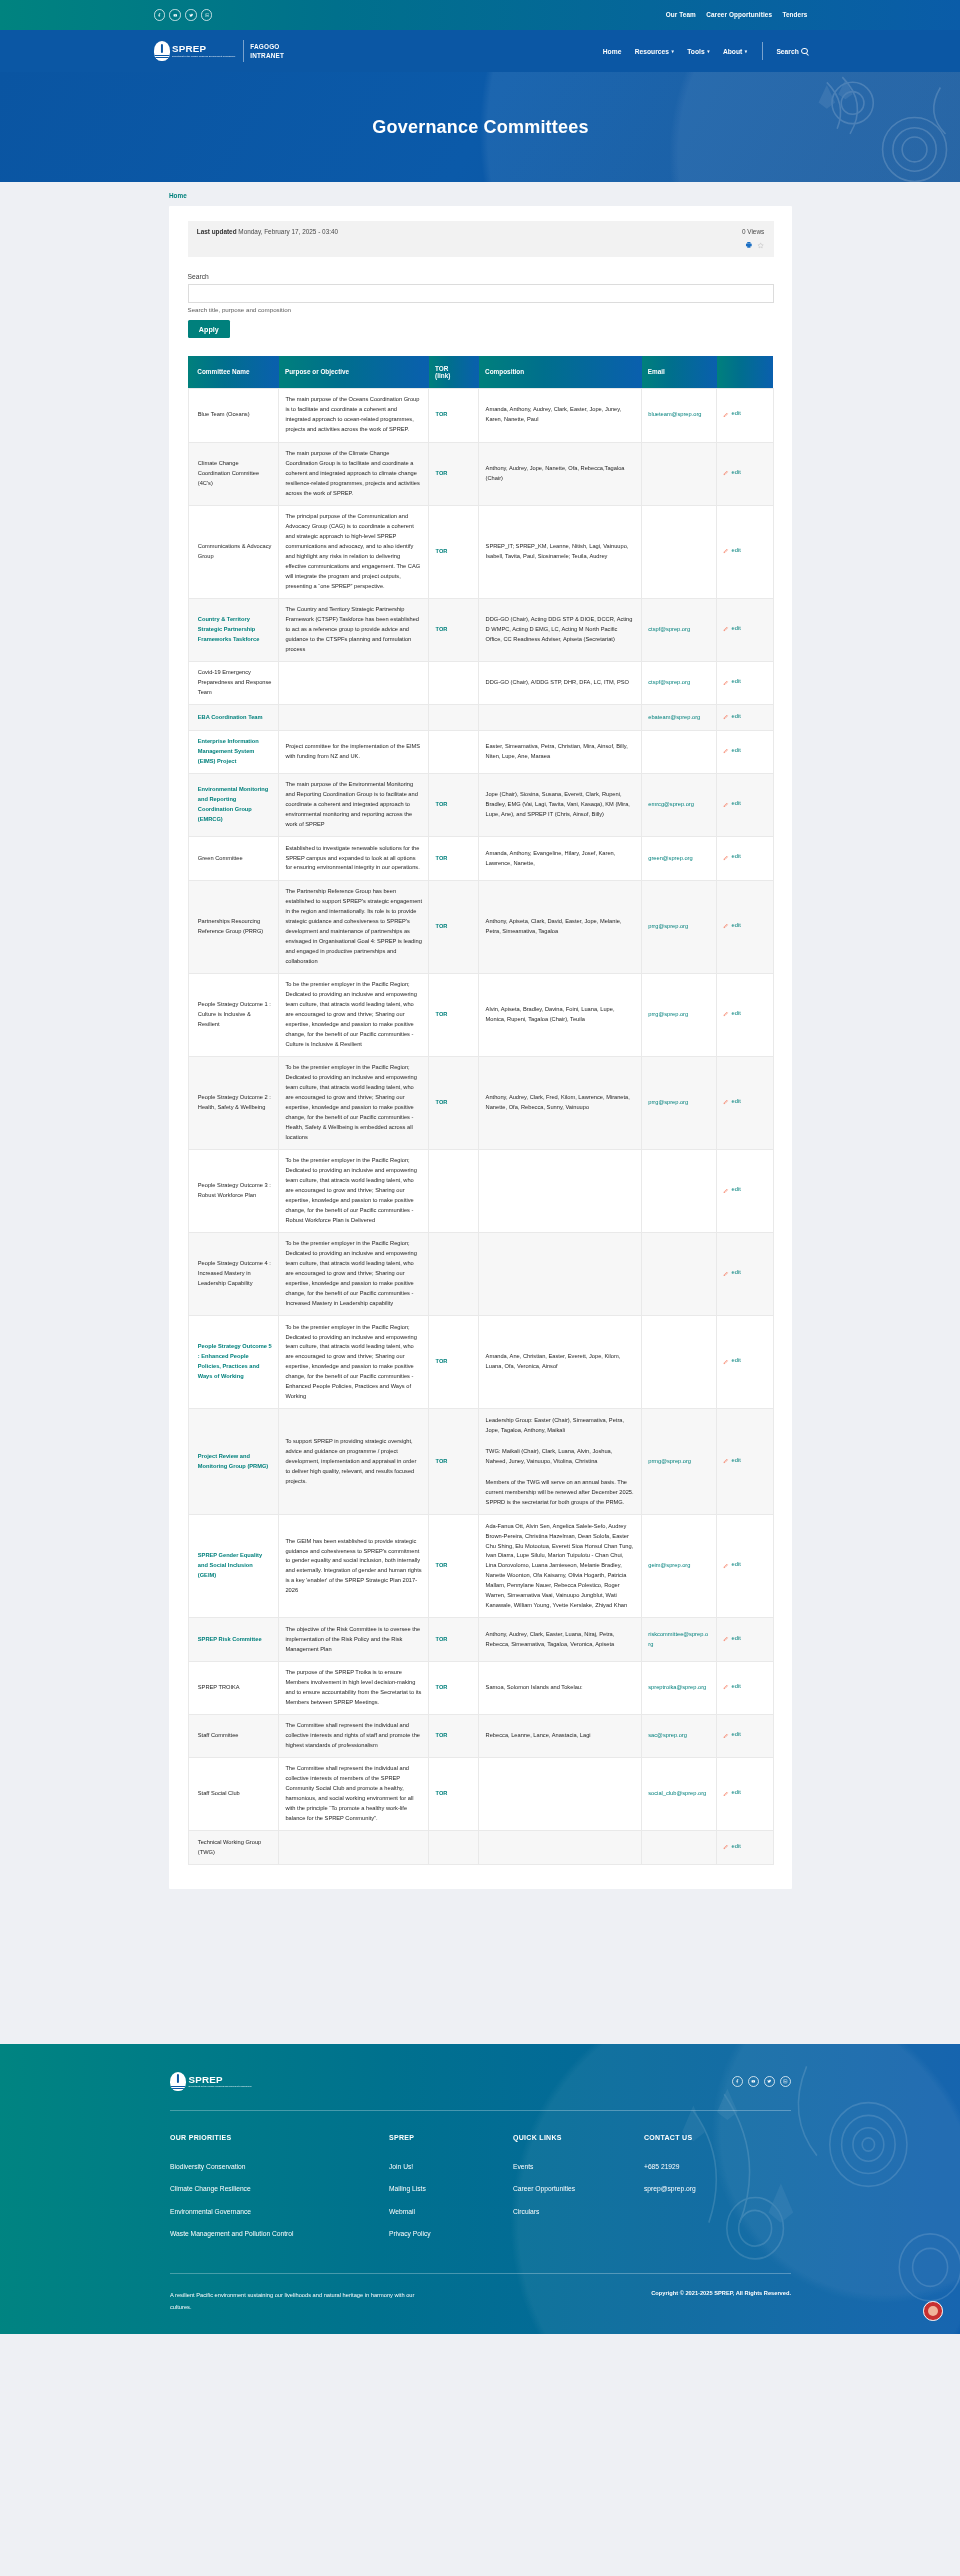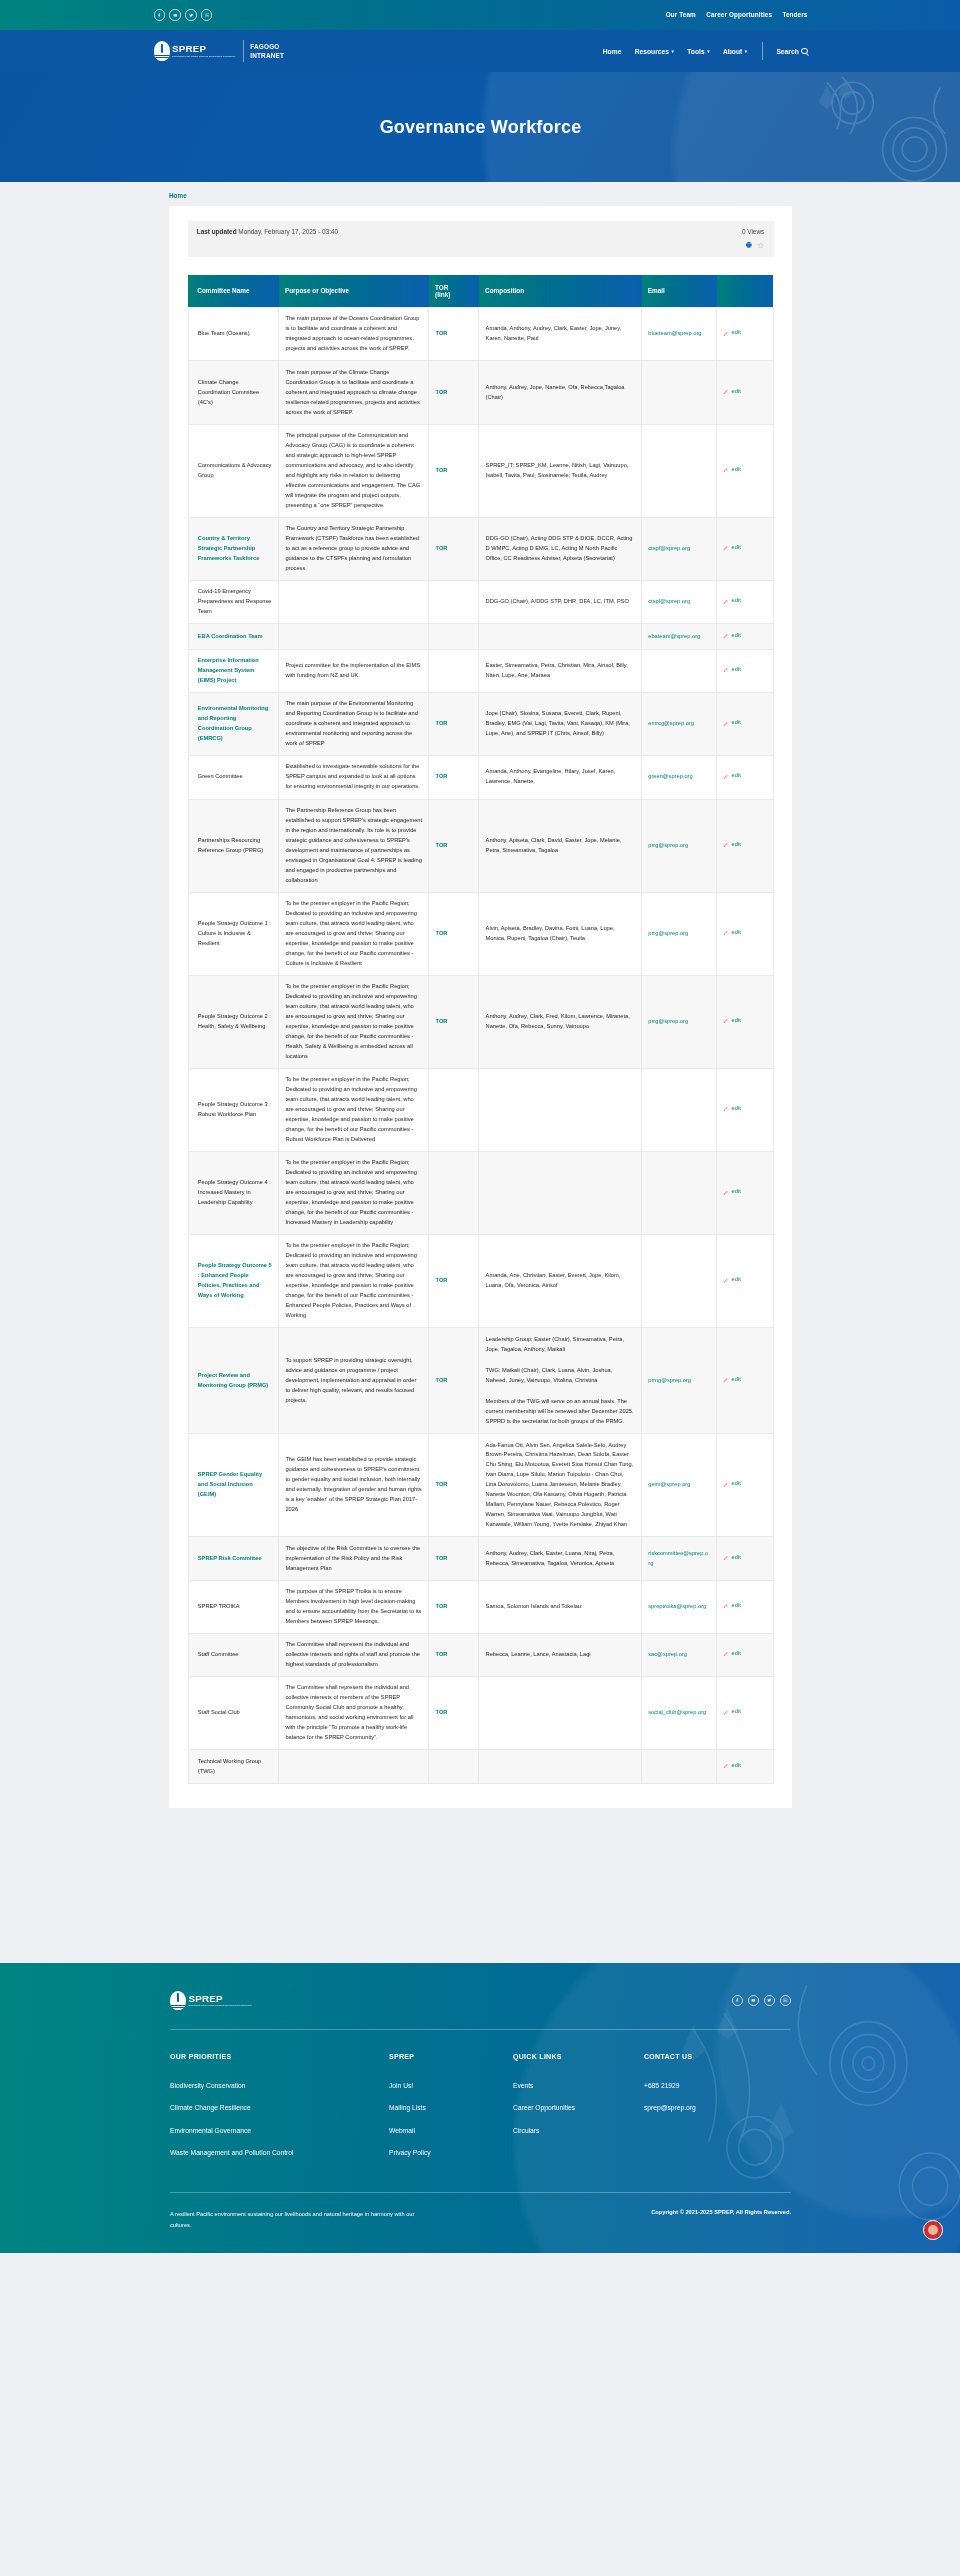--- a/index.html
+++ b/index.html
@@ -285,21 +285,21 @@
       <circle cx="350" cy="60" r="40"></circle>
         <circle cx="350" cy="60" r="22"></circle>
       <path d="M300 20 q40 40 20 90 M330 10 q50 50 15 110"></path>
       <path d="M520 30 q-30 50 10 90"></path>
     </g>
     <g fill="#ffffff" opacity=".5">
       <path d="M300 25 l16 34 -16 12 -16-12z"></path>
       <path d="M336 15 l14 28 -14 10 -14-10z"></path>
     </g>
   </svg>
-  <h1>Governance Workforce</h1>
+  <h1>Governance Committees</h1>
 </div>
 
 <div class="page-wrap">
   <div class="crumbs">
     <a>Home</a>
   </div>
 
   <div class="card">
 
     <div class="meta-bar">
@@ -313,20 +313,26 @@
           <span class="print-ico"><svg viewBox="0 0 24 24">
                 <path d="M7 3h10v4H7zM5 8h14a2 2 0 012 2v6h-4v5H7v-5H3v-6a2 2 0 012-2zm4 9h6v3H9z"></path>
               </svg></span>
           <span class="star-ico"><svg viewBox="0 0 24 24">
                 <path d="M12 3l2.7 5.6 6.1.9-4.4 4.3 1 6.1L12 17l-5.4 2.9 1-6.1L3.2 9.5l6.1-.9z"></path>
               </svg></span>
         </div>
       </div>
     </div>
 
+    <div class="filter">
+      <label>Search</label>
+      <input type="text" placeholder="" style="">
+      <div class="help">Search title, purpose and composition</div>
+      <button class="apply-btn">Apply</button>
+    </div>
 
     <table class="committees">
       <colgroup>
         <col class="c-name">
           <col class="c-purpose">
           <col class="c-tor">
         <col class="c-comp">
           <col class="c-email">
           <col class="c-edit">
       </colgroup>

